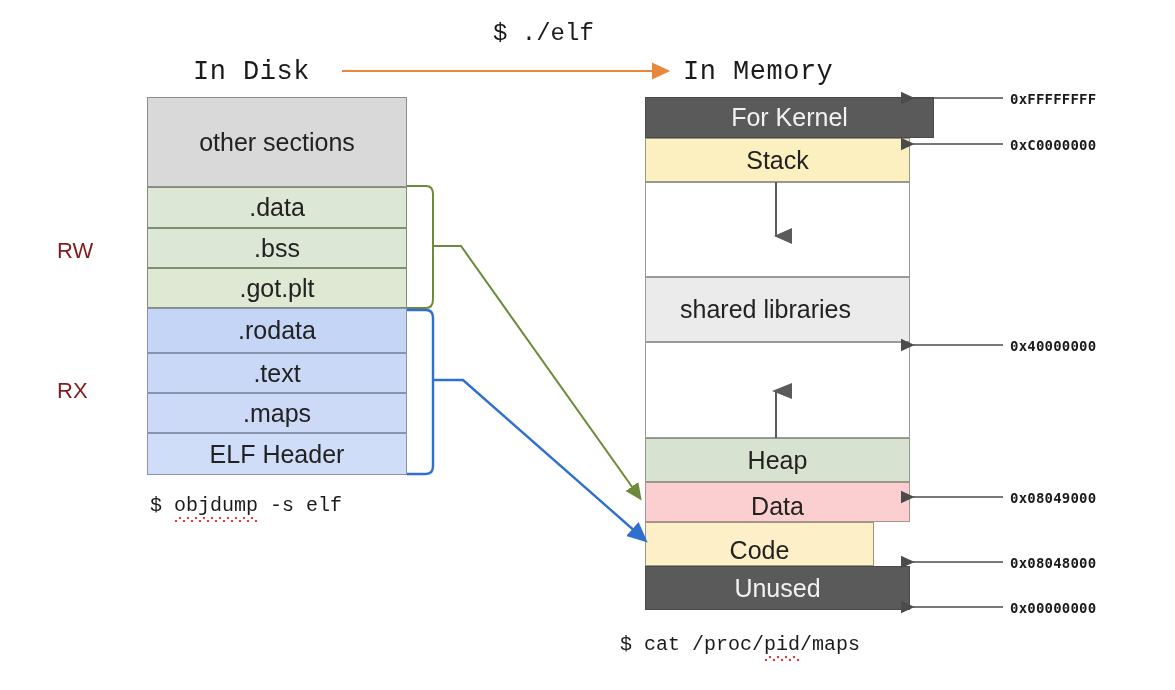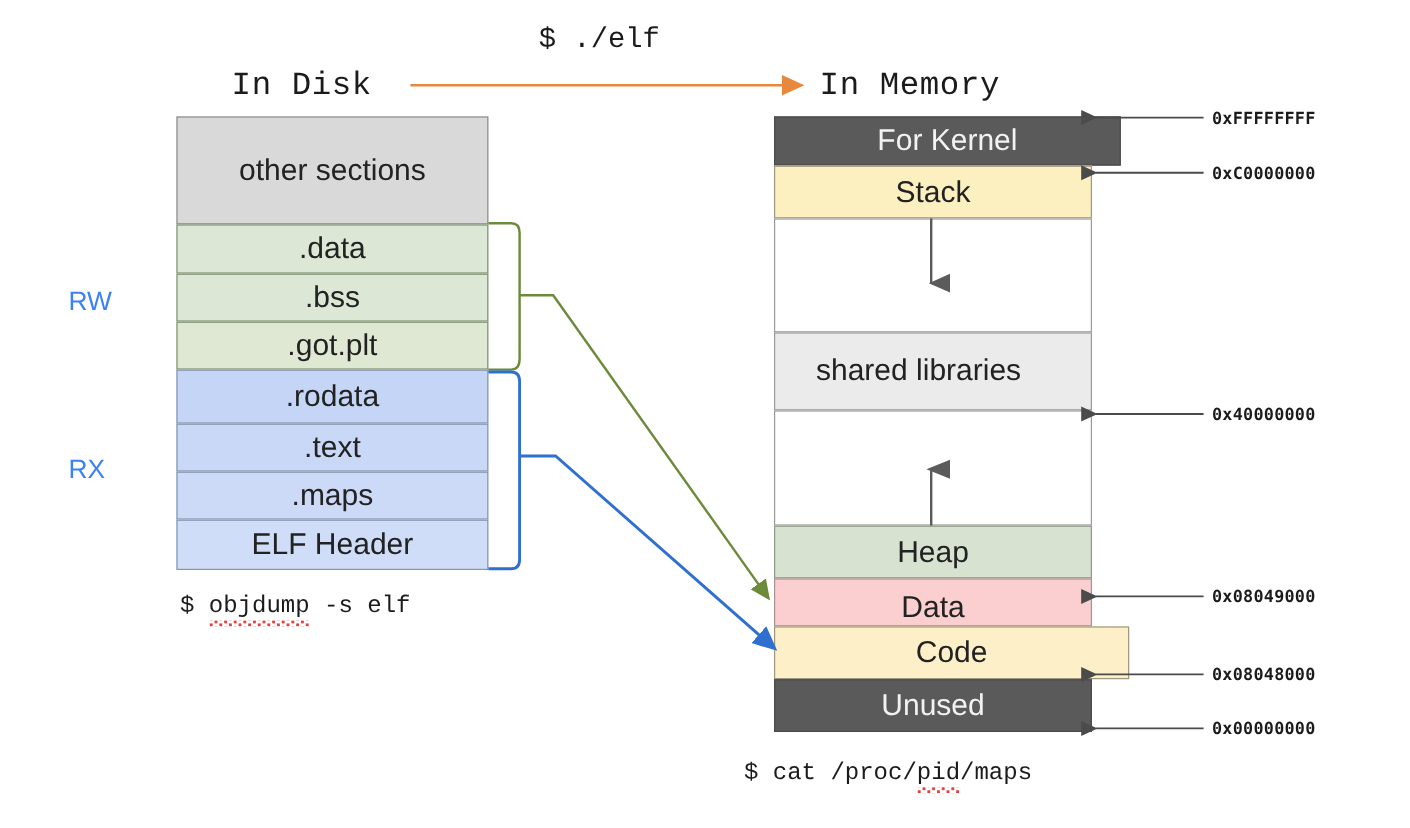--- a/index.html
+++ b/index.html
@@ -11,36 +11,36 @@
     position:relative;
   }
   .canvas{position:absolute;left:0;top:0;width:1175px;height:690px;}
   .abs{position:absolute;}
   .title{
     font-family:"Liberation Mono",monospace;
     font-size:27px;color:#1b1b1b;letter-spacing:.5px;white-space:nowrap;
   }
   .cmd-top{
     font-family:"Liberation Mono",monospace;
-    font-size:24px;color:#1b1b1b;white-space:nowrap;
+    font-size:24px;color:#1b1b1b;white-space:nowrap;margin-left:44px;
   }
   .caption{
     font-family:"Liberation Mono",monospace;
     font-size:20px;color:#1b1b1b;white-space:nowrap;
   }
   .sp{position:relative;display:inline-block;}
   .sp::after{
     content:"";position:absolute;left:0;right:0;bottom:-5px;height:5px;
     background-image:
       radial-gradient(circle at 2px 4px,#e23b3b 1.3px,transparent 1.6px),
       radial-gradient(circle at 6px 1px,#e23b3b 1.3px,transparent 1.6px);
     background-size:8px 5px;background-repeat:repeat-x;
   }
 
-  .perm-label{font-size:22px;color:#3b82f6;font-family:"Liberation Sans",sans-serif;}
+  .perm-label{font-size:22px;color:#7f1d1d;font-family:"Liberation Sans",sans-serif;}
 
   
   .blk{
     box-sizing:border-box;
     display:flex;align-items:center;justify-content:center;
     font-size:25px;color:#222;
     border:1px solid #8d8d8d;
     white-space:nowrap;
   }
   .blk.dark{color:#f2f2f2;border-color:#4a4a4a;}
@@ -114,21 +114,21 @@
   <div class="abs blk lead" style="left:645px;top:277px;width:265px;height:65px;background:#ebebeb;border-color:#9a9a9a;">
     <span>shared libraries</span>
   </div>
   <div class="abs blk empty" style="left:645px;top:342px;width:265px;height:96px;background:#ffffff;"></div>
   <div class="abs blk" style="left:645px;top:438px;width:265px;height:44px;background:#d7e3d0;border-color:#8d9a86;">
     <span>Heap</span>
   </div>
   <div class="abs blk" style="left:645px;top:482px;width:265px;height:40px;background:#fbcfcf;border-color:#a89292;align-items:flex-end;">
     <span>Data</span>
   </div>
-  <div class="abs blk" style="left:645px;top:522px;width:296px;height:44px;background:#fdf0c8;border-color:#9e9780;">
+  <div class="abs blk" style="left:645px;top:522px;width:229px;height:44px;background:#fdf0c8;border-color:#9e9780;align-items:flex-end;">
     <span>Code</span>
   </div>
   <div class="abs blk dark" style="left:645px;top:566px;width:265px;height:44px;background:#5a5a5a;">
     <span>Unused</span>
   </div>
 
   <svg class="abs" style="left:760px;top:182px;" width="36" height="70">
     <defs>
       <marker id="grayDown" markerWidth="10" markerHeight="10" refX="5" refY="8" orient="auto">
         <path d="M1,0 L9,0 L5,9 z" fill="#5b5b5b"></path>

